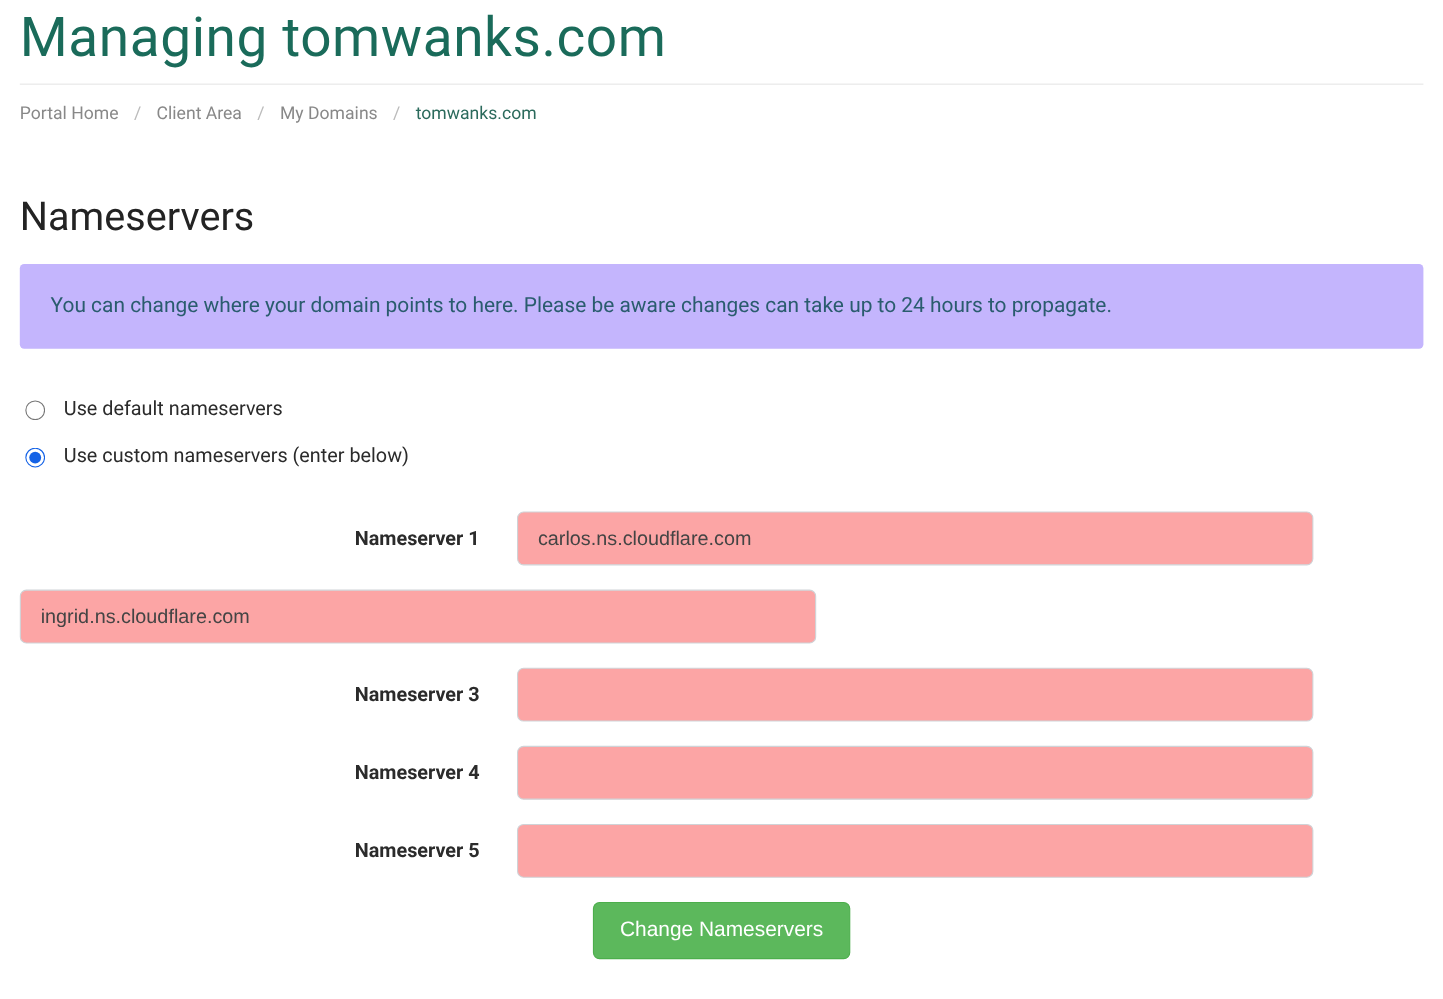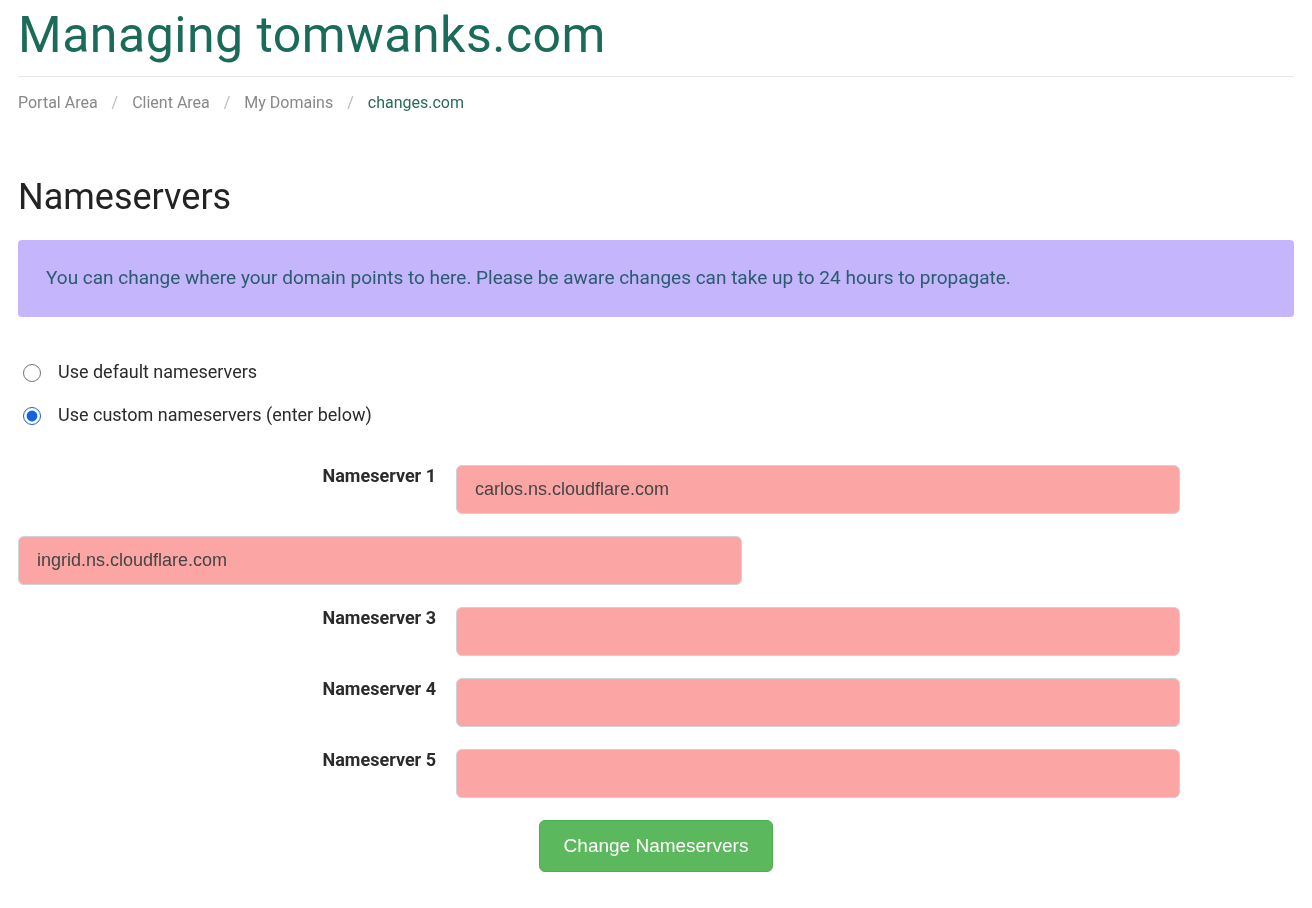--- a/index.html
+++ b/index.html
@@ -73,21 +73,23 @@
     width: 18px;
     height: 18px;
     accent-color: #1462e6;
     cursor: pointer;
   }
   .form-block {
     margin-top: 40px;
   }
   .form-row {
     display: flex;
+    align-items: center;
     margin-bottom: 22px;
+    gap: 14px;
   }
   .form-label {
     width: 438px;
     text-align: right;
     padding-right: 20px;
     font-weight: 700;
     font-size: 18px;
     color: #2b2b2b;
   }
   .form-input {
@@ -118,27 +120,27 @@
   }
 </style>
 </head>
 <body>
 
 <div class="page">
 
   <h1 class="page-title">Managing tomwanks.com</h1>
 
   <nav class="breadcrumb">
-    <a class="bc-link">Portal Area</a>
+    <a class="bc-link">Portal Home</a>
     <span class="bc-sep">/</span>
     <a class="bc-link">Client Area</a>
     <span class="bc-sep">/</span>
     <a class="bc-link">My Domains</a>
     <span class="bc-sep">/</span>
-    <span class="bc-current">changes.com</span>
+    <span class="bc-current">tomwanks.com</span>
   </nav>
 
   <h2 class="section-title">Nameservers</h2>
 
   <div class="alert">You can change where your domain points to here. Please be aware changes can take up to 24 hours to propagate.</div>
 
   <div class="radio-row">
     <input type="radio" name="nschoice" id="ns-default" style="">
     <label for="ns-default">Use default nameservers</label>
   </div>

